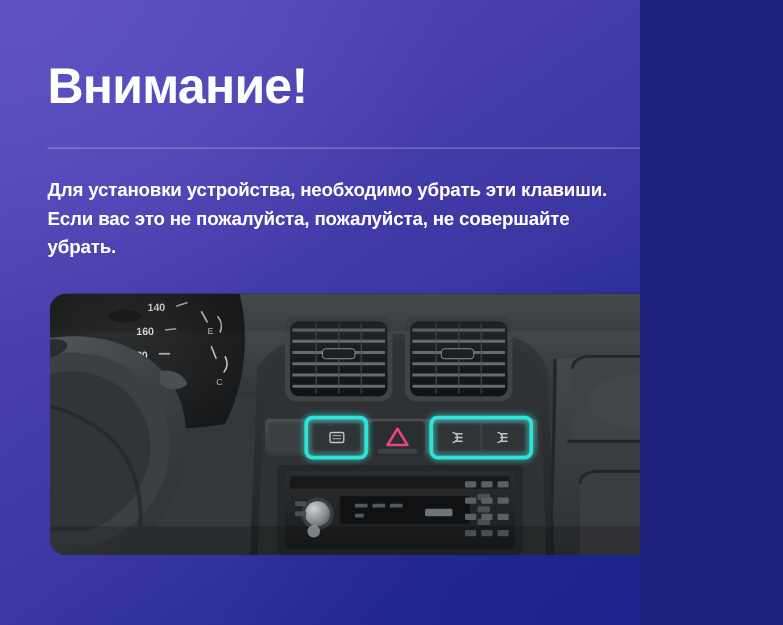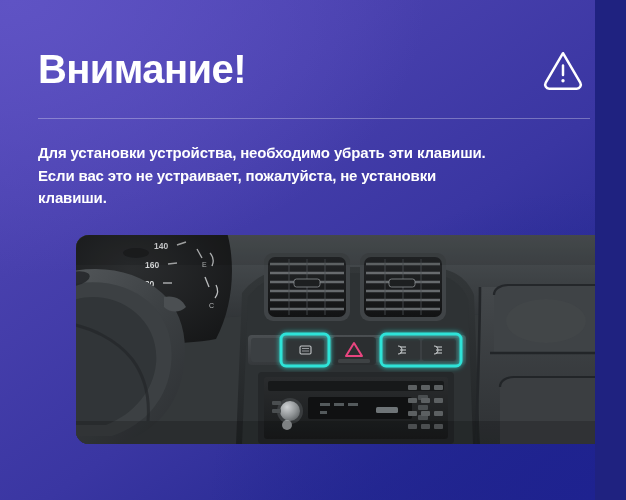--- a/index.html
+++ b/index.html
@@ -10,21 +10,21 @@
   }
   body {
     width: 626px;
     height: 500px;
     overflow: hidden;
     font-family: "Liberation Sans", "DejaVu Sans", sans-serif;
   }
 
   #banner {
     position: relative;
-    width: 595px;
+    width: 512px;
     height: 500px;
     background:
       radial-gradient(120% 95% at 2% 0%, #5f53c4 0%, rgba(95,83,196,0) 58%),
       radial-gradient(105% 100% at 100% 100%, #1e2290 0%, rgba(30,34,144,0) 62%),
       linear-gradient(145deg, #5348b8 0%, #4840ad 30%, #3a36a2 58%, #272a92 82%, #212487 100%);
     overflow: hidden;
   }
 
   
   #header {
@@ -81,21 +81,20 @@
   
   #photo {
     position: absolute;
     left: 40px;
     top: 235px;
     width: 546px;
     height: 209px;
     border-radius: 13px;
     overflow: hidden;
     background: #1b1b1d;
-    margin-left: 36px;
   }
   #photo-svg { display: block; width: 100%; height: 100%; }
 </style>
 </head>
 <body>
 
 <div id="banner">
 
   <div id="header">
     <h1 id="title">Внимание!</h1>
@@ -104,22 +103,22 @@
       <path d="M24 7.5 L42 38.2 a4.2 4.2 0 0 1 -3.6 6.3 H9.6 A4.2 4.2 0 0 1 6 38.2 Z" fill="none" stroke="#ffffff" stroke-width="2.6" stroke-linejoin="round"></path>
       <rect x="22.7" y="19" width="2.6" height="12.5" rx="1.3" fill="#ffffff"></rect>
       <circle cx="24" cy="36.3" r="1.75" fill="#ffffff"></circle>
     </svg>
   </div>
 
   <div id="divider"></div>
 
   <div id="body-copy">
     <p>Для установки устройства, необходимо убрать эти клавиши.</p>
-    <p>Если вас это не устраивает, пожалуйста, не установки</p>
-    <p>клавиши.</p>
+    <p>Если вас это не пожалуйста, пожалуйста, не совершайте</p>
+    <p>убрать.</p>
   </div>
 
   <div id="photo">
     <svg id="photo-svg" viewBox="0 0 546 209" preserveAspectRatio="xMidYMid slice">
       <defs>
         <linearGradient id="dashTop" x1="0" y1="0" x2="0" y2="1">
           <stop offset="0" stop-color="#4c5154"></stop>
           <stop offset="0.55" stop-color="#3a3e41"></stop>
           <stop offset="1" stop-color="#2b2e31"></stop>
         </linearGradient>

